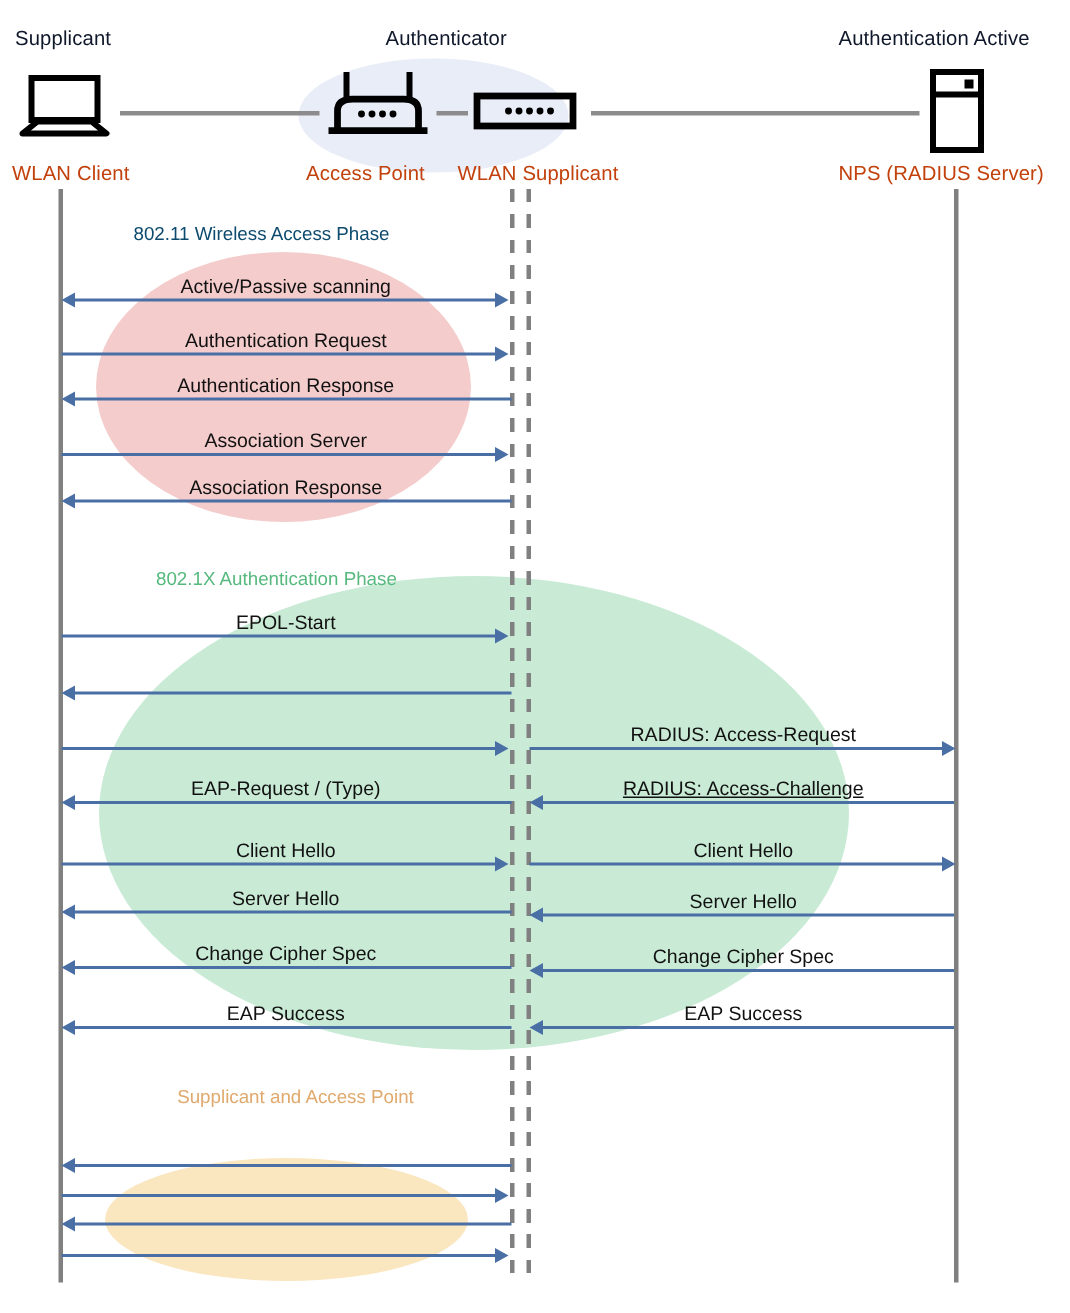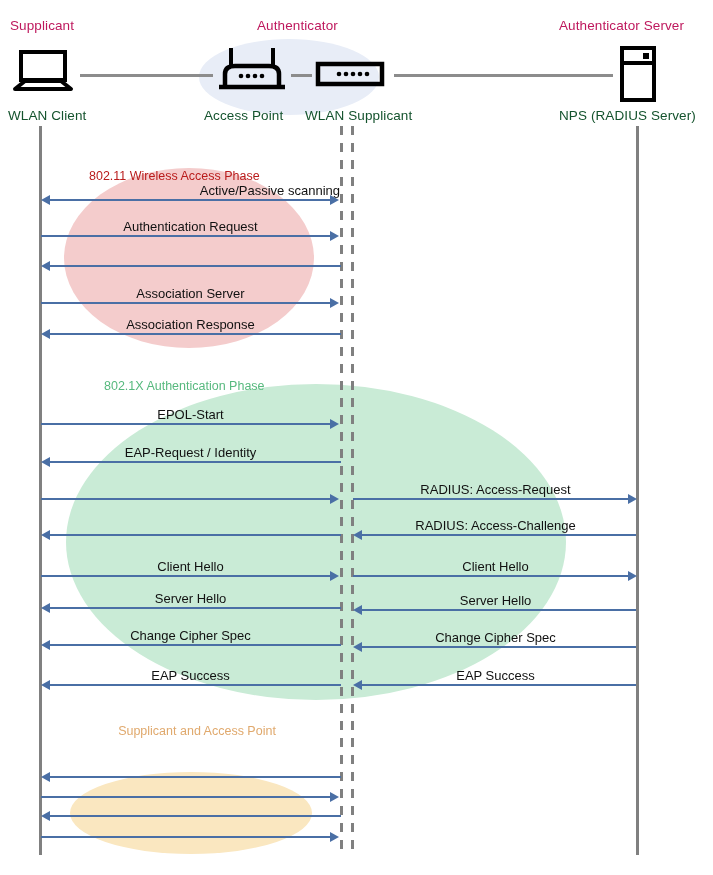--- a/index.html
+++ b/index.html
@@ -5,25 +5,25 @@
   html,body{margin:0;padding:0;background:#ffffff;}
   body{
     width:713px;height:875px;position:relative;overflow:hidden;
     font-family:"Liberation Sans","DejaVu Sans",sans-serif;
     color:#111;
   }
   #canvas{position:absolute;left:0;top:0;width:713px;height:875px;}
 
   
   .role-title{
-    position:absolute;font-size:13.5px;color:#be185d;white-space:nowrap;
+    position:absolute;font-size:13.5px;color:#0f172a;white-space:nowrap;
     letter-spacing:.1px;
   }
   .device-label{
-    position:absolute;font-size:13.5px;color:#14532d;white-space:nowrap;
+    position:absolute;font-size:13.5px;color:#c2410c;white-space:nowrap;
     letter-spacing:.1px;
   }
 
   
   .halo{
     position:absolute;border-radius:50%;background:#e8edf7;
   }
 
   
   .connector{position:absolute;height:3px;background:#8c8c8c;}
@@ -109,83 +109,84 @@
   <div class="icon-wrap" style="left:618px;top:46px;width:40px;height:56px;">
     <svg width="40" height="56" viewBox="0 0 40 56">
       <rect x="4" y="2" width="32" height="52" fill="none" stroke="#000" stroke-width="4"></rect>
       <line x1="4" y1="17" x2="36" y2="17" stroke="#000" stroke-width="4"></line>
       <rect x="25" y="7" width="6" height="6" fill="#000"></rect>
     </svg>
   </div>
 
   <div class="role-title" style="left:10px;top:18px;">Supplicant</div>
   <div class="role-title" style="left:257px;top:18px;">Authenticator</div>
-  <div class="role-title" style="left:559px;top:18px;">Authenticator Server</div>
+  <div class="role-title" style="left:559px;top:18px;">Authentication Active</div>
 
   <div class="device-label" style="left:8px;top:108px;">WLAN Client</div>
   <div class="device-label" style="left:204px;top:108px;">Access Point</div>
   <div class="device-label" style="left:305px;top:108px;">WLAN Supplicant</div>
   <div class="device-label" style="left:559px;top:108px;">NPS (RADIUS Server)</div>
 
   <div class="phase-ellipse" style="left:64px;top:168px;width:250px;height:180px;background:#f4cccc;"></div>
   <div class="phase-ellipse" style="left:66px;top:384px;width:500px;height:316px;background:#c9ebd6;"></div>
   <div class="phase-ellipse" style="left:70px;top:772px;width:242px;height:82px;background:#fae7c0;"></div>
 
   <div class="lifeline" style="left:39px;top:126px;height:729px;"></div>
   <div class="lifeline-dash" style="left:340px;top:126px;height:729px;"></div>
   <div class="lifeline-dash" style="left:351px;top:126px;height:729px;"></div>
   <div class="lifeline" style="left:636px;top:126px;height:729px;"></div>
 
-  <div class="phase-title" style="left:89px;top:147px;color:#b91c1c;margin-top:20px;">802.11 Wireless Access Phase</div>
+  <div class="phase-title" style="left:89px;top:147px;color:#0c4a6e;">802.11 Wireless Access Phase</div>
 
   <div class="phase-title" style="left:104px;top:377px;color:#57b97e;text-align:right;">802.1X Authentication Phase</div>
 
   <div class="phase-title" style="left:97px;top:722px;color:#e0a96d;width:200px;text-align:center;">
     <div>Supplicant and Access Point</div>
   </div>
 
-  <div class="msg-label" style="left:41px;top:183px;width:299px;text-align:right;">Active/Passive scanning</div>
+  <div class="msg-label" style="left:41px;top:183px;width:299px;">Active/Passive scanning</div>
   <div class="arrow-line" style="left:45px;top:199px;width:291px;"></div>
   <div class="arrow-head left" style="left:41px;top:195px;"></div>
   <div class="arrow-head right" style="left:330px;top:195px;"></div>
 
   <div class="msg-label" style="left:41px;top:219px;width:299px;">Authentication Request</div>
   <div class="arrow-line" style="left:41px;top:235px;width:293px;"></div>
   <div class="arrow-head right" style="left:330px;top:231px;"></div>
 
+  <div class="msg-label" style="left:41px;top:249px;width:299px;">Authentication Response</div>
   <div class="arrow-line" style="left:45px;top:265px;width:296px;"></div>
   <div class="arrow-head left" style="left:41px;top:261px;"></div>
 
   <div class="msg-label" style="left:41px;top:286px;width:299px;">Association Server</div>
   <div class="arrow-line" style="left:41px;top:302px;width:293px;"></div>
   <div class="arrow-head right" style="left:330px;top:298px;"></div>
 
   <div class="msg-label" style="left:41px;top:317px;width:299px;">Association Response</div>
   <div class="arrow-line" style="left:45px;top:333px;width:296px;"></div>
   <div class="arrow-head left" style="left:41px;top:329px;"></div>
 
   <div class="msg-label" style="left:41px;top:407px;width:299px;">EPOL-Start</div>
   <div class="arrow-line" style="left:41px;top:423px;width:293px;"></div>
   <div class="arrow-head right" style="left:330px;top:419px;"></div>
 
-  <div class="msg-label" style="left:41px;top:445px;width:299px;">EAP-Request / Identity</div>
   <div class="arrow-line" style="left:45px;top:461px;width:296px;"></div>
   <div class="arrow-head left" style="left:41px;top:457px;"></div>
 
   <div class="arrow-line" style="left:41px;top:498px;width:293px;"></div>
   <div class="arrow-head right" style="left:330px;top:494px;"></div>
 
   <div class="msg-label" style="left:355px;top:482px;width:281px;">RADIUS: Access-Request</div>
   <div class="arrow-line" style="left:353px;top:498px;width:278px;"></div>
   <div class="arrow-head right" style="left:628px;top:494px;"></div>
 
+  <div class="msg-label" style="left:41px;top:518px;width:299px;">EAP-Request / (Type)</div>
   <div class="arrow-line" style="left:45px;top:534px;width:296px;"></div>
   <div class="arrow-head left" style="left:41px;top:530px;"></div>
 
-  <div class="msg-label" style="left:355px;top:518px;width:281px;">RADIUS: Access-Challenge</div>
+  <div class="msg-label" style="left:355px;top:518px;width:281px;text-decoration:underline;">RADIUS: Access-Challenge</div>
   <div class="arrow-line" style="left:357px;top:534px;width:279px;"></div>
   <div class="arrow-head left" style="left:353px;top:530px;"></div>
 
   <div class="msg-label" style="left:41px;top:559px;width:299px;">Client Hello</div>
   <div class="arrow-line" style="left:41px;top:575px;width:293px;"></div>
   <div class="arrow-head right" style="left:330px;top:571px;"></div>
 
   <div class="msg-label" style="left:355px;top:559px;width:281px;">Client Hello</div>
   <div class="arrow-line" style="left:353px;top:575px;width:278px;"></div>
   <div class="arrow-head right" style="left:628px;top:571px;"></div>

